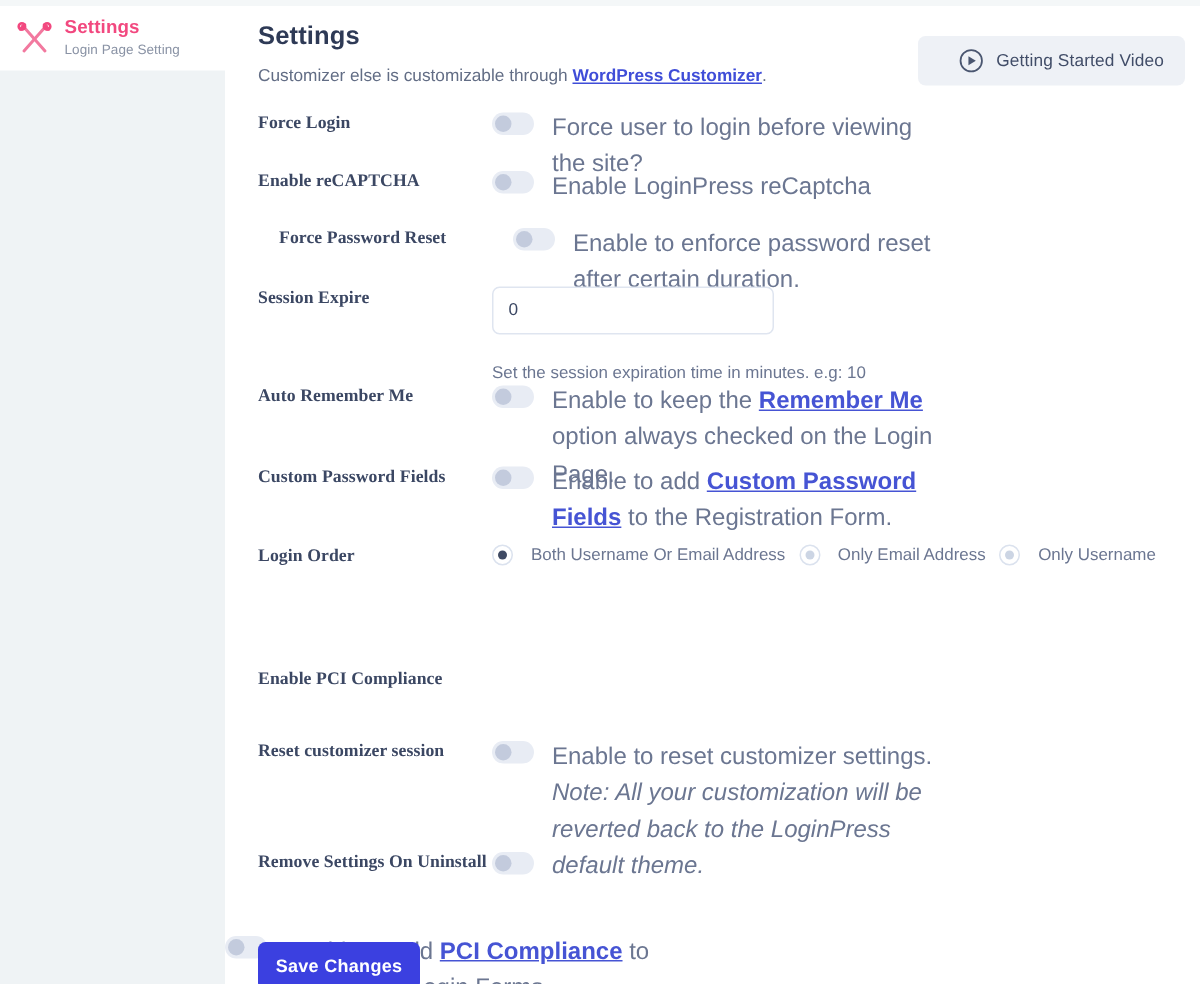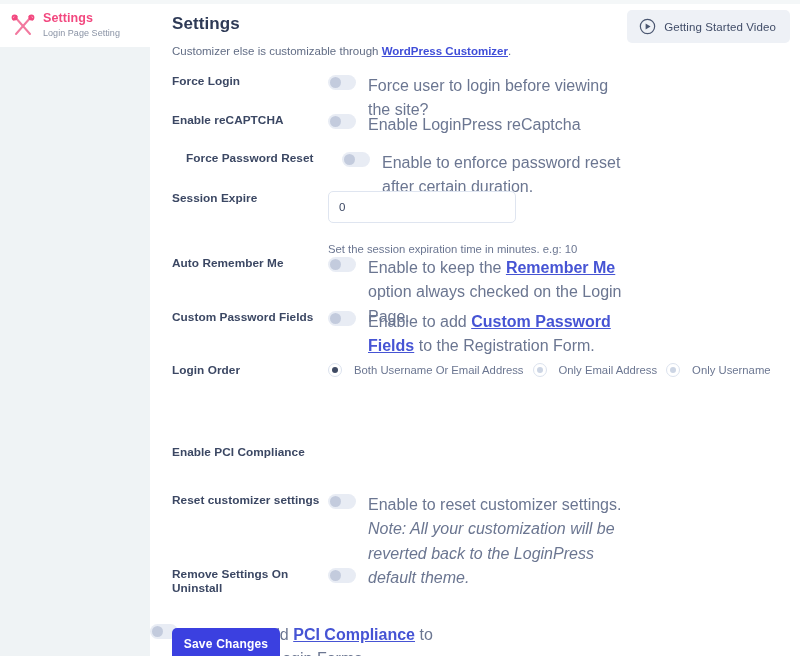--- a/index.html
+++ b/index.html
@@ -90,26 +90,26 @@
     color: #626d85;
   }
   .page-sub a {
     color: #3f4dd8;
     font-weight: bold;
     text-decoration: underline;
   }
 
   .video-btn {
     position: absolute;
-    right: 10px; top: 6px;
+    right: 10px; top: 20px;
     height: 33px;
     display: flex;
     align-items: center;
     gap: 8px;
-    padding: 0 14px 0 12px;
+    padding: 0 14px 0 27px;
     background: #eef1f6;
     border: none;
     border-radius: 5px;
     cursor: pointer;
     font-family: inherit;
   }
   .video-btn .label {
     font-size: 11.5px;
     color: #414d68;
     letter-spacing: 0.1px;
@@ -128,20 +128,21 @@
     align-items: flex-start;
   }
   .row-label {
     width: 178px;
     flex: 0 0 178px;
     padding-left: 22px;
     font-size: 11.8px;
     font-weight: bold;
     color: #3b4763;
     letter-spacing: 0.05px;
+    font-family: Liberation Serif, serif;
   }
   .row-control {
     flex: 1 1 auto;
     position: relative;
   }
   .ctrl-line {
     display: flex;
     align-items: flex-start;
     gap: 12px;
   }
@@ -370,21 +371,21 @@
           <div class="row-control">
             <div class="ctrl-line">
               <div class="toggle">
                 <div class="knob"></div>
               </div>
               <div class="desc"><span>Enable to add </span><a href="#">PCI Compliance</a><span> to WordPress Login Forms.</span></div>
             </div>
           </div>
         </div>
         <div class="row" style="position: absolute; top: 427px; left: 0px; width: 650px;">
-          <div class="row-label">Reset customizer settings</div>
+          <div class="row-label">Reset customizer session</div>
           <div class="row-control">
             <div class="ctrl-line">
               <div class="toggle">
                 <div class="knob"></div>
               </div>
               <div class="desc"><span>Enable to reset customizer settings.</span><span class="note">Note: All your customization will be reverted back to the LoginPress default theme.</span></div>
             </div>
           </div>
         </div>
         <div class="row" style="position: absolute; top: 501px; left: 0px; width: 650px;">

